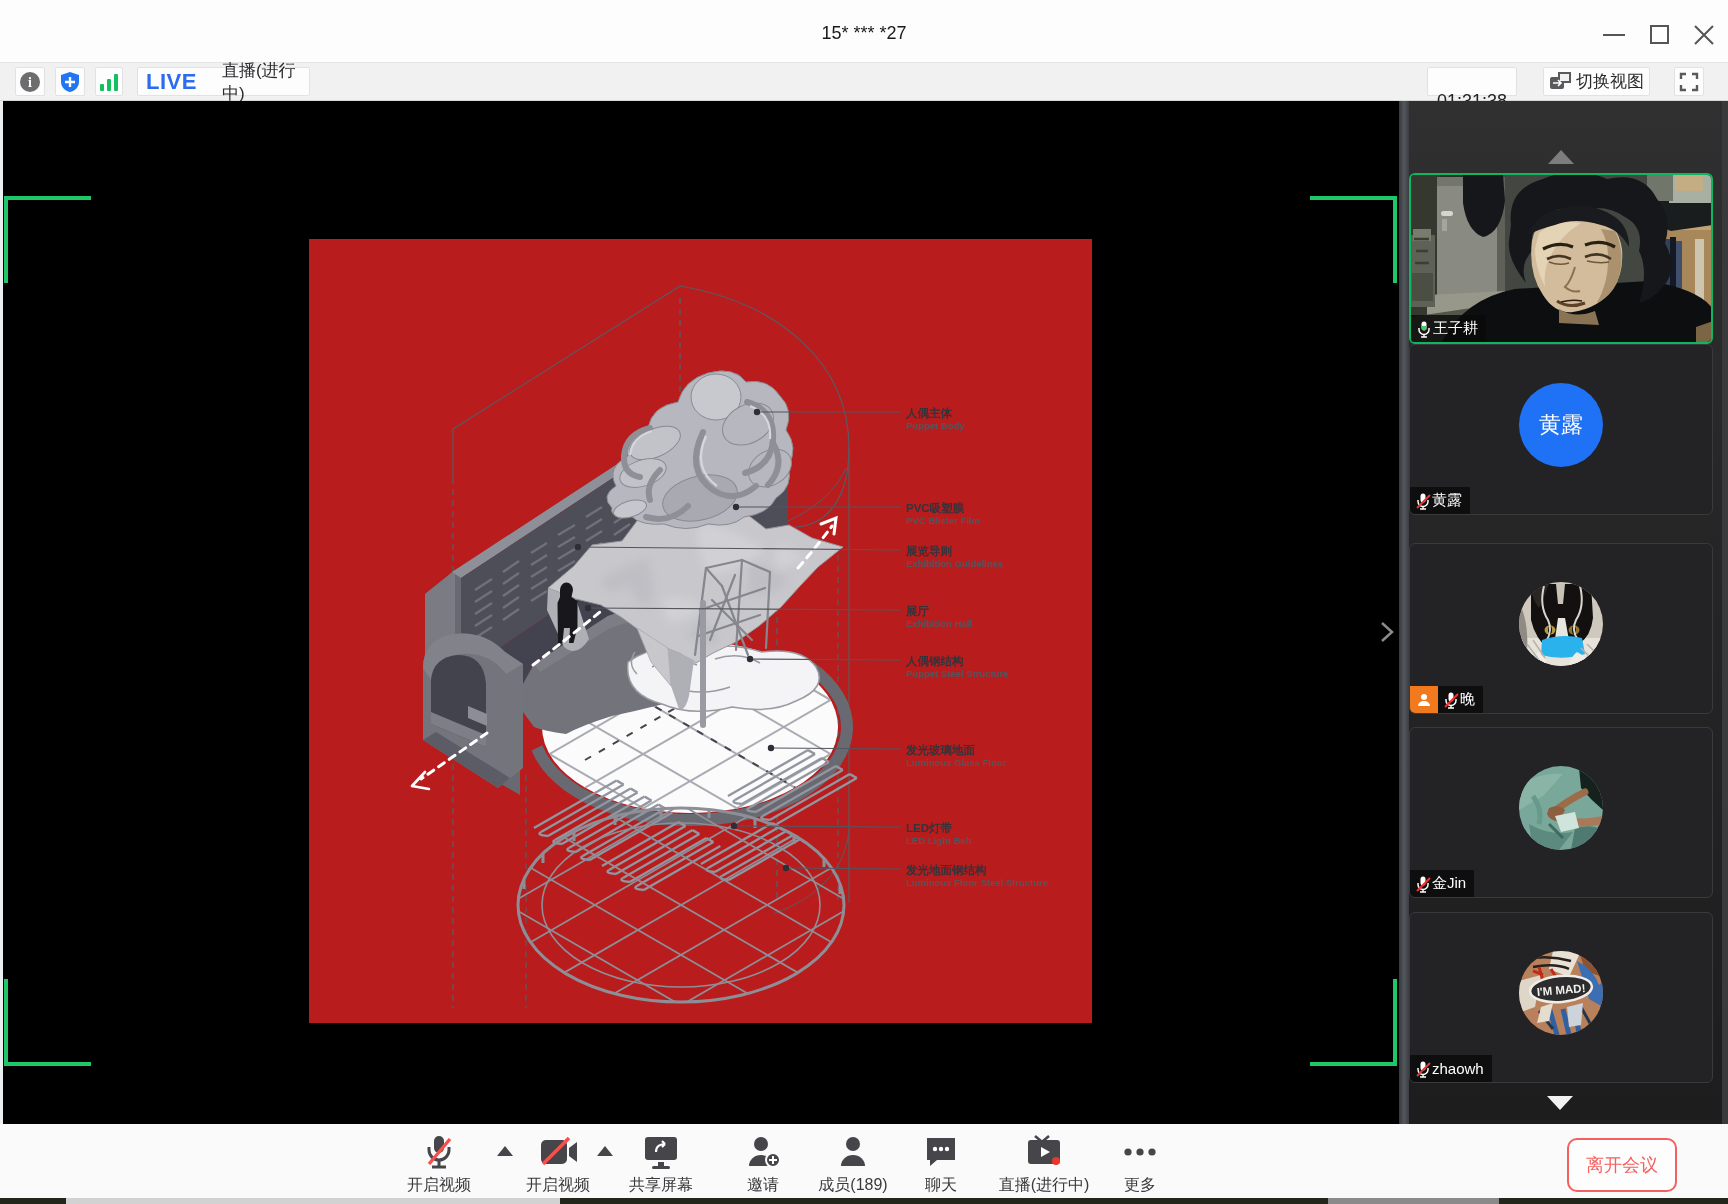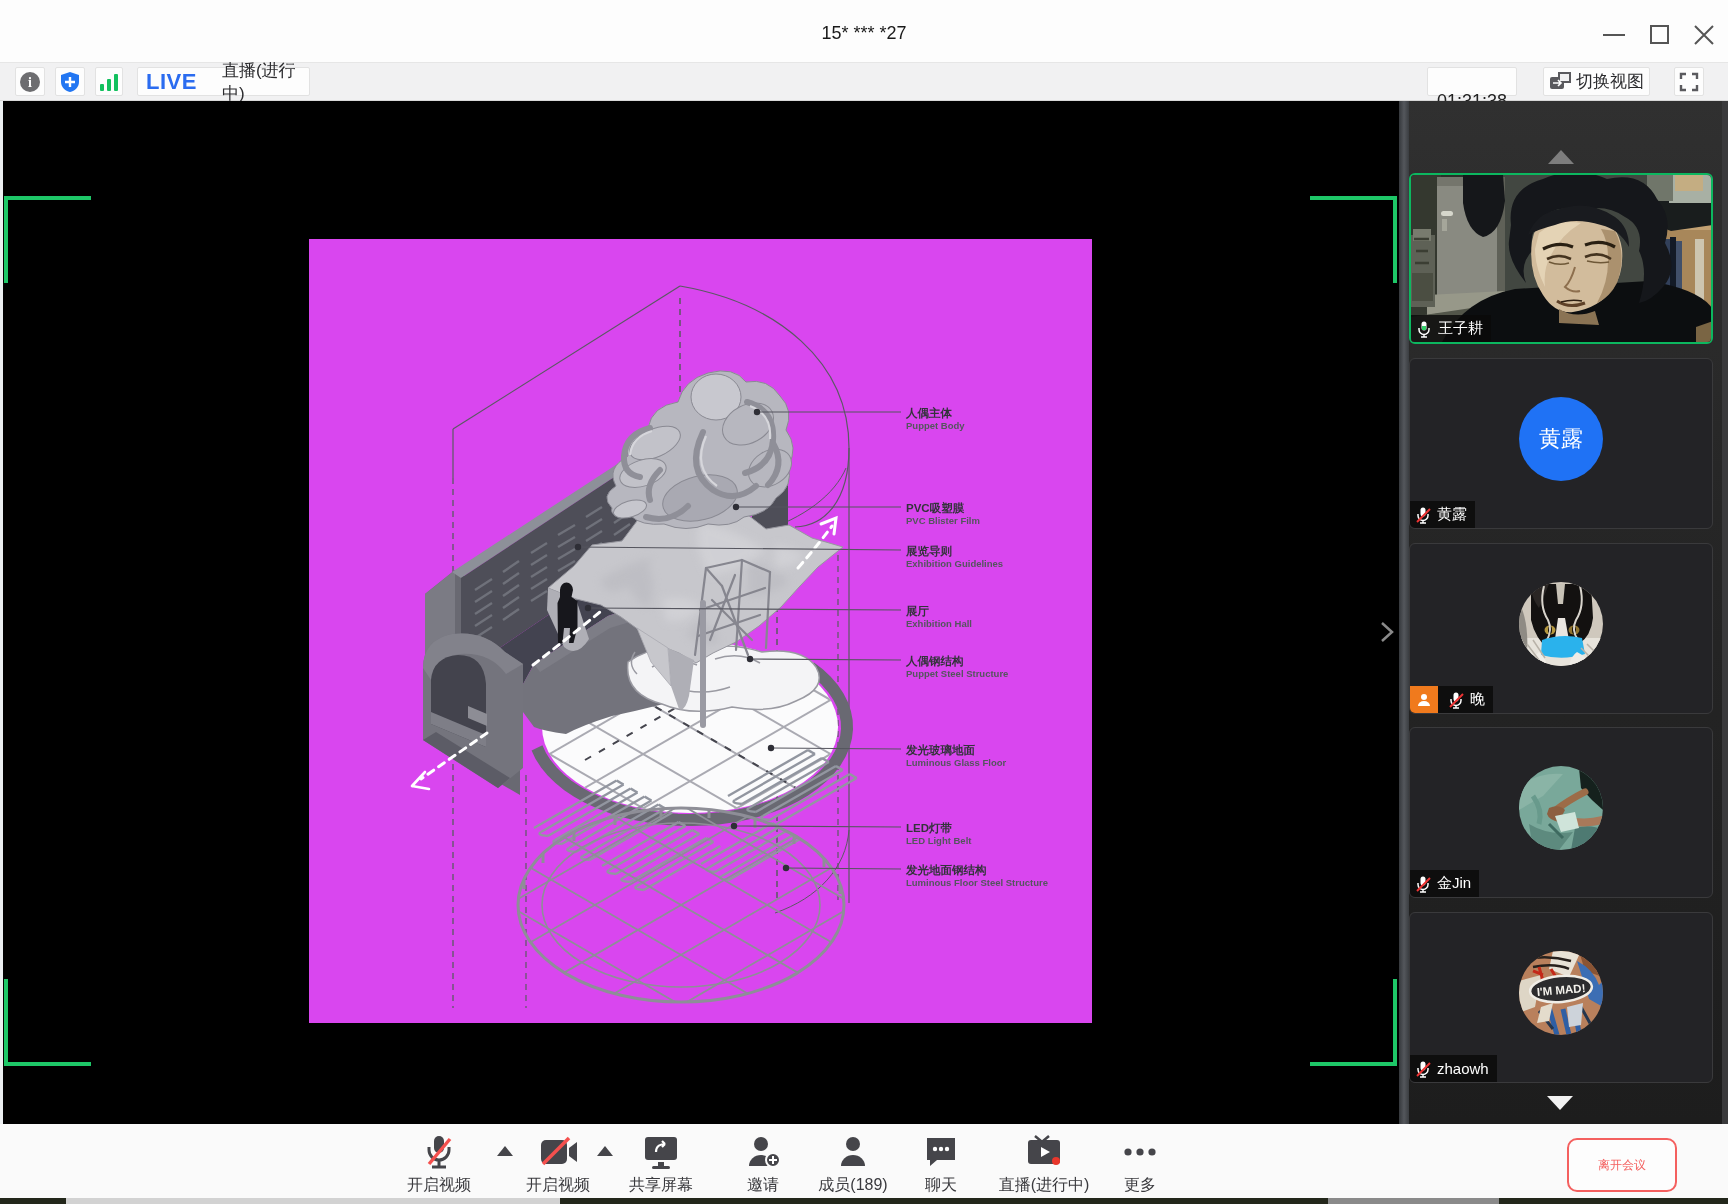--- a/index.html
+++ b/index.html
@@ -14,33 +14,33 @@
 
 #topbar { position:absolute; left:0; top:62px; width:1728px; height:39px; background:#f1f1f2; border-top:1px solid #e6e6e6; border-bottom:1px solid #d8d8d8; }
 .tbtn { position:absolute; top:67px; height:29px; background:#fdfdfd; border:1px solid #e2e2e2; border-radius:2px; display:flex; align-items:center; justify-content:center; }
 
 
 #main { position:absolute; left:0; top:101px; width:1399px; height:1023px; background:#000; }
 #leftstrip { position:absolute; left:0; top:101px; width:3px; height:1023px; background:#eceff1; }
 .gbr { position:absolute; background:#1ec768; }
 
 
-#slide { position:absolute; left:309px; top:239px; width:783px; height:784px; background:#d946ef; }
+#slide { position:absolute; left:309px; top:239px; width:783px; height:784px; background:#b91c1c; }
 
 
 #sidebar { position:absolute; left:1399px; top:101px; width:329px; height:1023px; background:linear-gradient(180deg,#303030 0%,#262626 40%,#1d1d1d 100%); }
 #divider { position:absolute; left:1399px; top:101px; width:10px; height:1023px; background:linear-gradient(90deg,#35383c,#54575c 50%,#3a3d41); }
 .tile { position:absolute; left:1409px; width:304px; height:171px; background:#232326; border:1px solid #3a3a3c; border-radius:6px; overflow:hidden; }
-.namebox { position:absolute; left:0; bottom:0; height:27px; background:rgba(10,10,10,0.82); color:#fff; font-size:15px; display:flex; align-items:center; padding:0 8px 0 4px; gap:5px; }
+.namebox { position:absolute; left:0; bottom:0; height:27px; background:rgba(10,10,10,0.82); color:#fff; font-size:15px; display:flex; align-items:center; padding:0 8px 0 4px; }
 .avatar { position:absolute; left:50%; top:50%; transform:translate(-50%,-56%); width:84px; height:84px; border-radius:50%; overflow:hidden; }
 
 
 #botbar { position:absolute; left:0; top:1124px; width:1728px; height:74px; background:#fafafa; }
 .bitem { position:absolute; top:1134px; text-align:center; color:#3a3a3e; font-size:16px; } .bitem div { margin-top:1px; }
-#leave { position:absolute; left:1567px; top:1138px; width:110px; height:54px; border:2px solid #f4605f; border-radius:10px; color:#f4605f; font-size:12px; display:flex; align-items:center; justify-content:center; background:#fdfdfd; }
+#leave { position:absolute; left:1567px; top:1138px; width:110px; height:54px; border:2px solid #f4605f; border-radius:10px; color:#f4605f; font-size:18px; display:flex; align-items:center; justify-content:center; background:#fdfdfd; }
 
 
 #deskstrip { position:absolute; left:0; top:1198px; width:1728px; height:6px; background:#23271b; }
 </style>
 </head>
 <body>
 <div id="page">
 
   <div id="titlebar">
     <div id="title">15* *** *27</div>
@@ -464,21 +464,21 @@
     <div class="namebox">
       <svg width="18" height="18" viewBox="0 0 18 18">
           <rect x="6.5" y="1.5" width="5" height="9" rx="2.5" fill="#fff"></rect>
           <rect x="7" y="6" width="4" height="4" fill="#35d06a"></rect>
           <path d="M4 8 v1.5 a5 5 0 0 0 10 0 V8 M9 14.5 V17 M6 17 h6" stroke="#fff" stroke-width="1.5" fill="none"></path>
         </svg>
       <span>王子耕</span>
     </div>
   </div>
 
-  <div class="tile" style="top:358px;text-align:center;">
+  <div class="tile" style="top:344px;text-align:center;">
     <div class="avatar" style="background:#1f72f5; display:flex; align-items:center; justify-content:center;">
       <span style="color:#fff; font-size:22px;">黄露</span>
     </div>
     <div class="namebox">
       <svg width="18" height="18" viewBox="0 0 18 18">
           <rect x="6.5" y="1.5" width="5" height="9" rx="2.5" fill="#fff"></rect>
           <path d="M4 8 v1.5 a5 5 0 0 0 10 0 V8 M9 14.5 V17 M6 17 h6" stroke="#fff" stroke-width="1.5" fill="none"></path>
           <line x1="3" y1="16" x2="16" y2="3" stroke="#e33" stroke-width="2"></line>
         </svg>
       <span>黄露</span>

